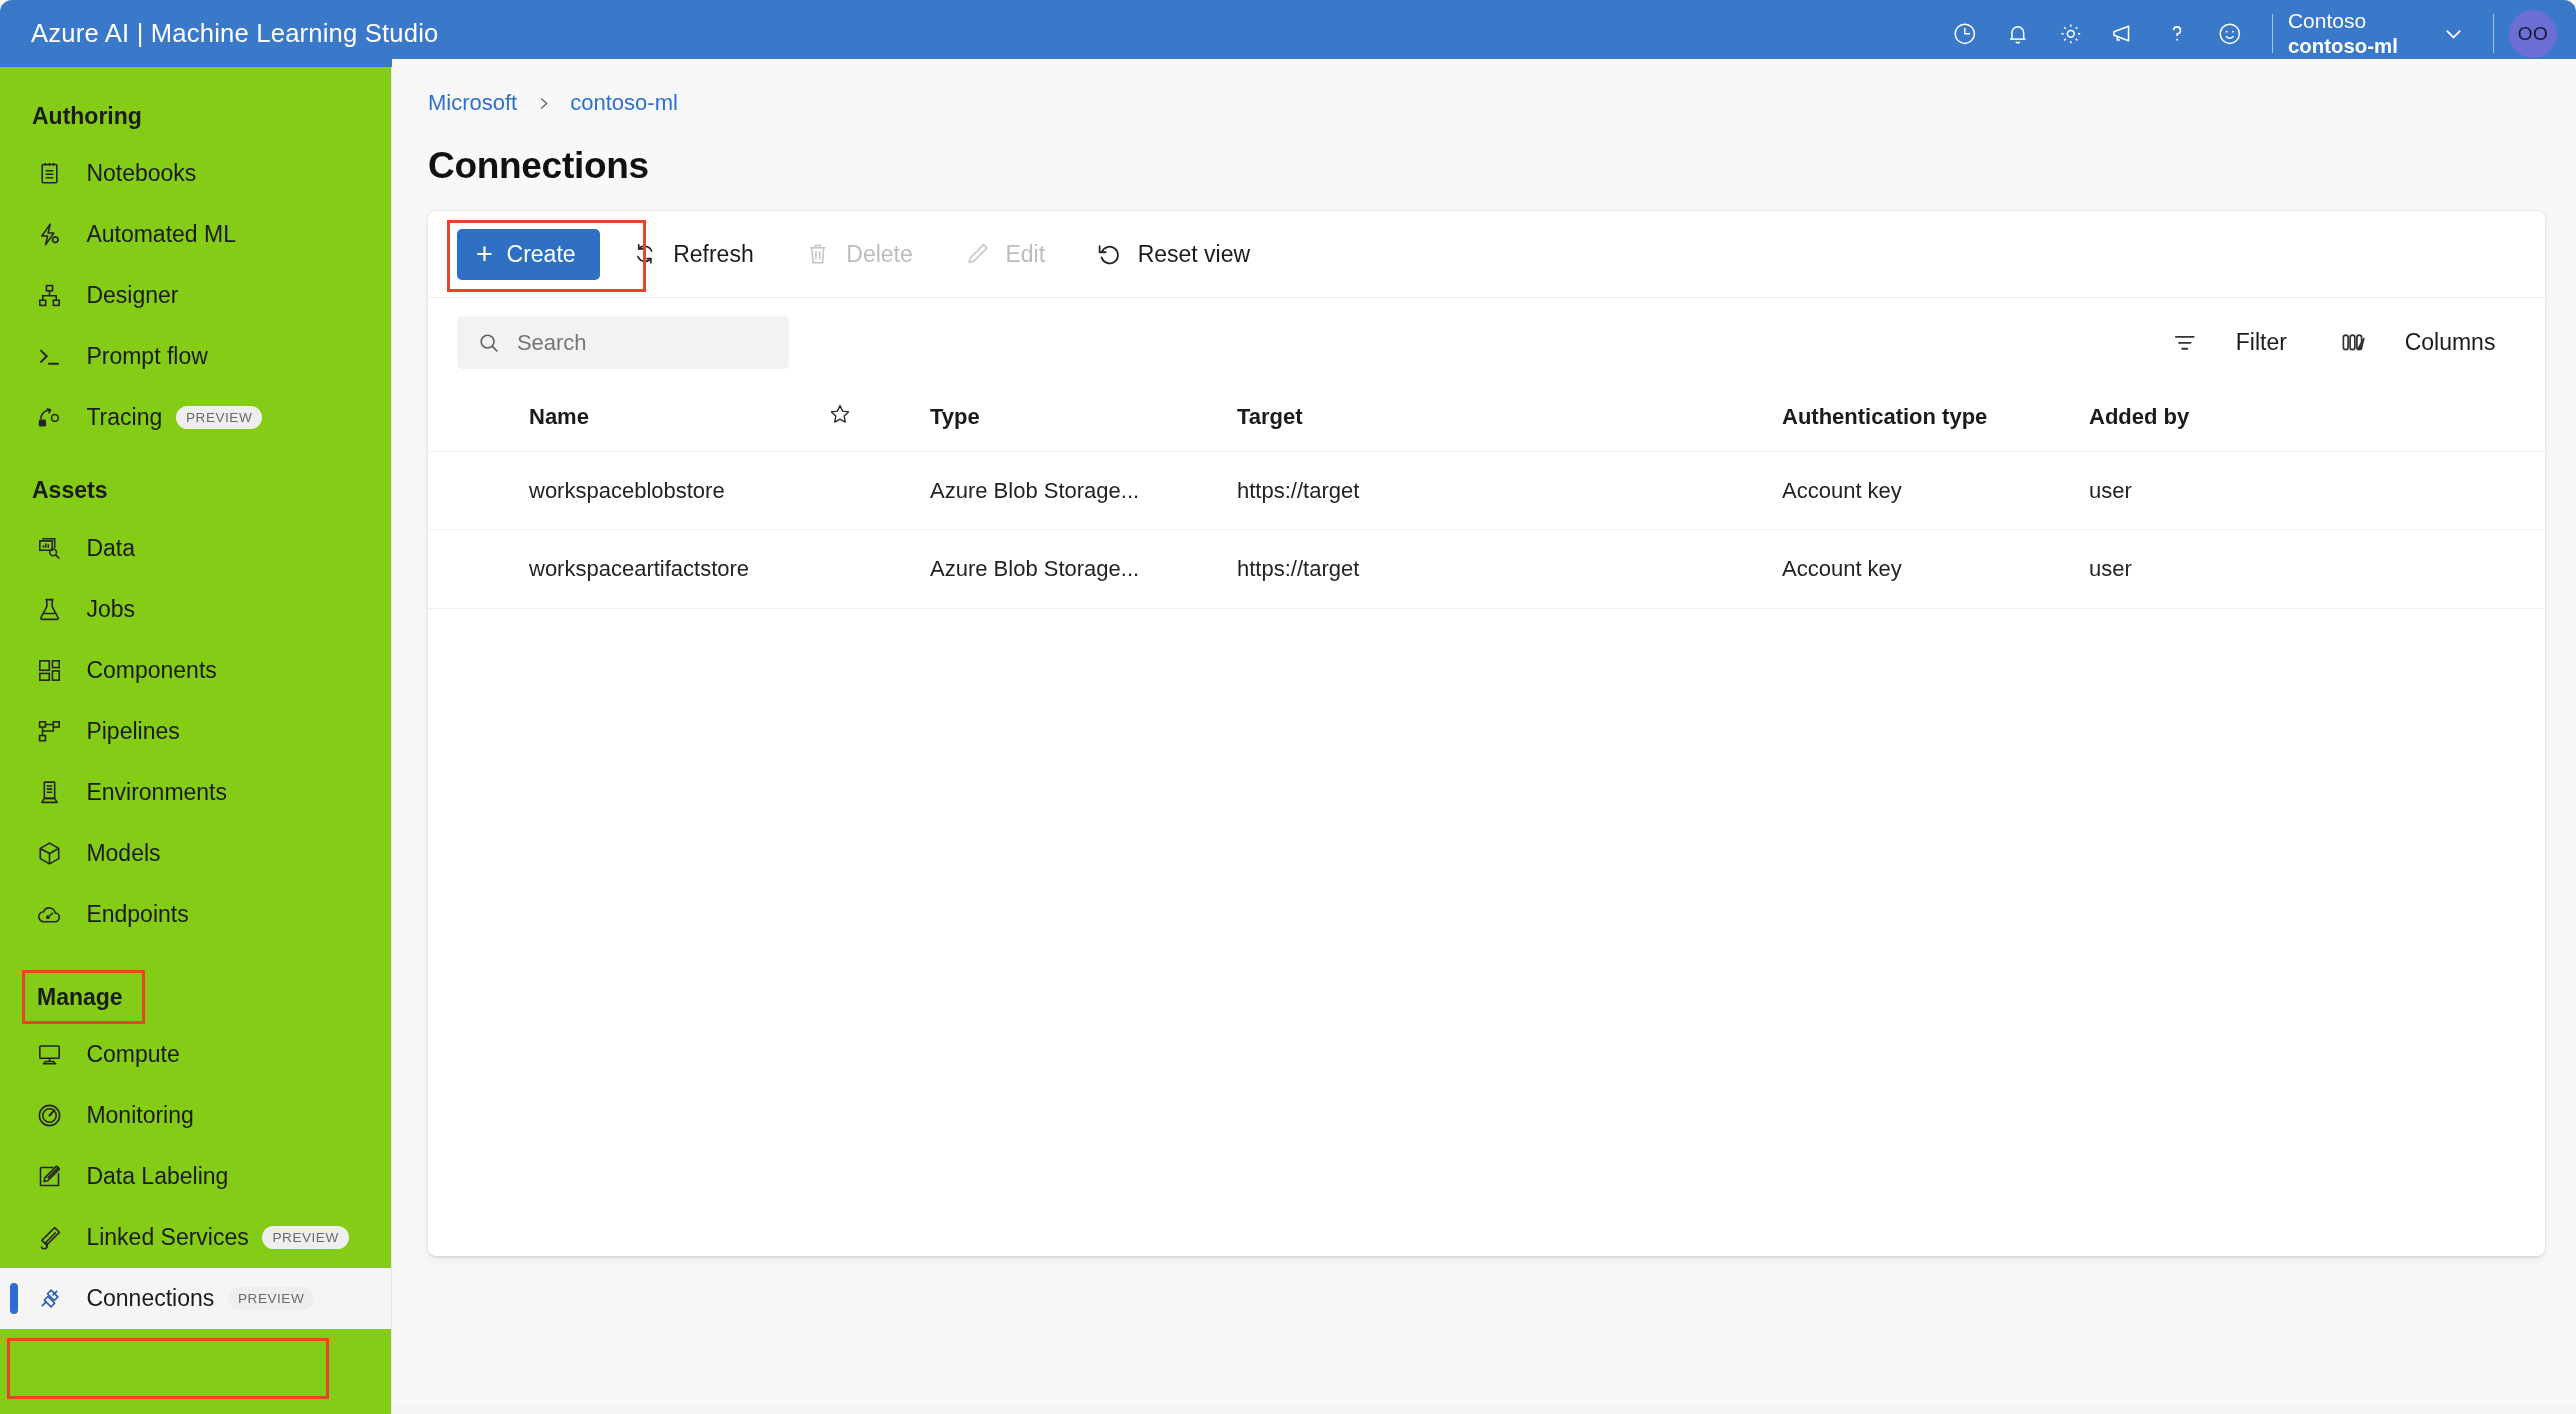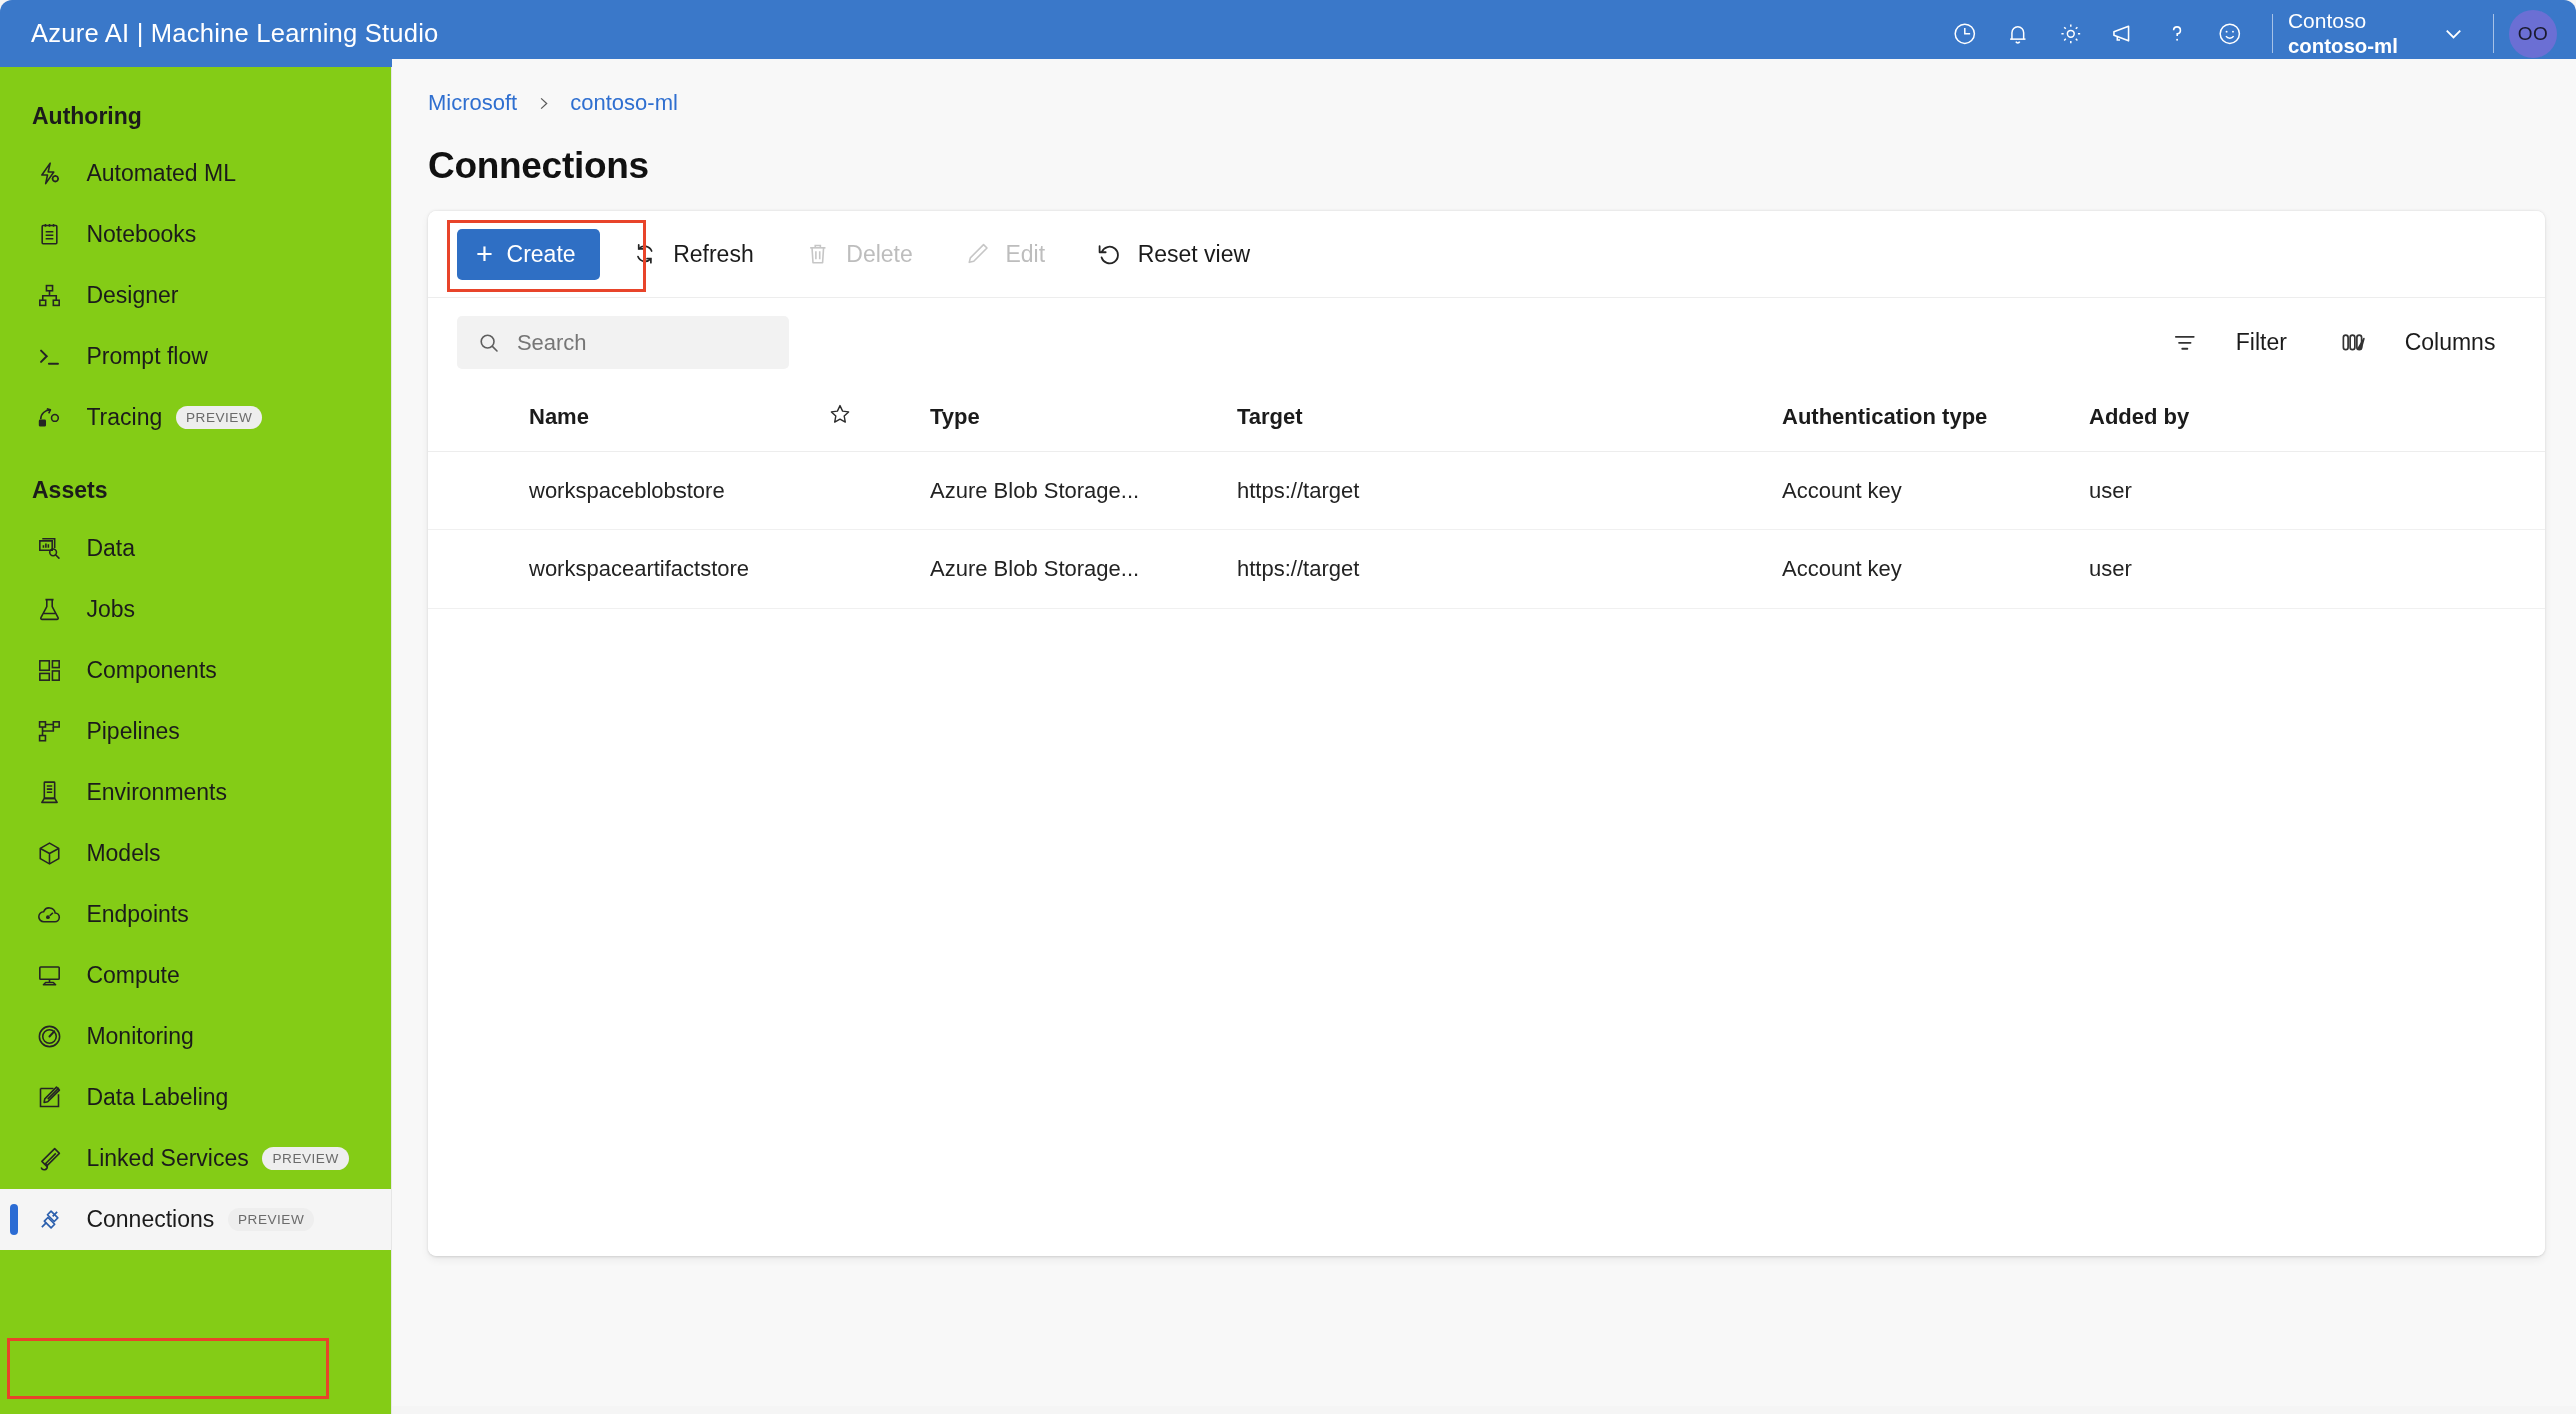--- a/index.html
+++ b/index.html
@@ -356,36 +356,36 @@
     </div>
   </div>
 
   <div class="sidebar">
 
     <div class="section-title">Authoring</div>
 
     <div class="nav-item">
       <span class="ico">
         <svg width="27" height="27" viewBox="0 0 24 24" fill="none" stroke="currentColor" stroke-width="1.4">
+          <rect x="5.5" y="4" width="13" height="16.2" rx=".8"></rect>
+          <path d="M8.4 2.6v2.6M12 2.6v2.6M15.6 2.6v2.6M8.6 9.5h6.8M8.6 12.6h6.8M8.6 15.7h6.8"></path>
+        </svg>
+      </span>
+      <span class="nav-label">Notebooks</span>
+    </div>
+
+    <div class="nav-item">
+      <span class="ico">
+        <svg width="27" height="27" viewBox="0 0 24 24" fill="none" stroke="currentColor" stroke-width="1.4">
           <path d="M12.6 2.8L5.2 13.4h5L8.6 21l7.2-10.3h-5z" stroke-linejoin="round"></path>
           <circle cx="17.2" cy="16.6" r="2.4"></circle>
           <path d="M17.2 13.4v1M17.2 18.8v1M14 16.6h1M19.4 16.6h1"></path>
         </svg>
       </span>
       <span class="nav-label">Automated ML</span>
-    </div>
-
-    <div class="nav-item">
-      <span class="ico">
-        <svg width="27" height="27" viewBox="0 0 24 24" fill="none" stroke="currentColor" stroke-width="1.4">
-          <rect x="5.5" y="4" width="13" height="16.2" rx=".8"></rect>
-          <path d="M8.4 2.6v2.6M12 2.6v2.6M15.6 2.6v2.6M8.6 9.5h6.8M8.6 12.6h6.8M8.6 15.7h6.8"></path>
-        </svg>
-      </span>
-      <span class="nav-label">Notebooks</span>
     </div>
 
     <div class="nav-item">
       <span class="ico">
         <svg width="27" height="27" viewBox="0 0 24 24" fill="none" stroke="currentColor" stroke-width="1.4">
           <rect x="9.3" y="3.2" width="5.4" height="4.6"></rect>
           <rect x="3.4" y="16.2" width="5.2" height="4.6"></rect>
           <rect x="15.4" y="16.2" width="5.2" height="4.6"></rect>
           <path d="M12 7.8v4.4M6 16.2v-4h12v4"></path>
         </svg>
@@ -490,20 +490,23 @@
       <span class="ico">
         <svg width="27" height="27" viewBox="0 0 24 24" fill="none" stroke="currentColor" stroke-width="1.4">
           <path d="M7 18.4h9.6a3.9 3.9 0 0 0 .4-7.8 5.3 5.3 0 0 0-10.2-1 4.4 4.4 0 0 0 .2 8.8z"></path>
           <circle cx="10.6" cy="14.4" r="1.7" fill="currentColor" stroke="none"></circle>
           <path d="M12.2 13.1l2.8-2.5"></path>
         </svg>
       </span>
       <span class="nav-label">Endpoints</span>
     </div>
 
+    <div style="padding-top:25.6px;">
+      <div class="section-title boxed">Manage</div>
+    </div>
 
     <div class="nav-item">
       <span class="ico">
         <svg width="27" height="27" viewBox="0 0 24 24" fill="none" stroke="currentColor" stroke-width="1.4">
           <rect x="3.4" y="4.4" width="17.2" height="11" rx=".8"></rect>
           <path d="M12 15.4v2.8M6.6 20.2h10.8M8.6 18.2h6.8l2 2H6.6z" stroke-linejoin="round"></path>
         </svg>
       </span>
       <span class="nav-label">Compute</span>
     </div>

